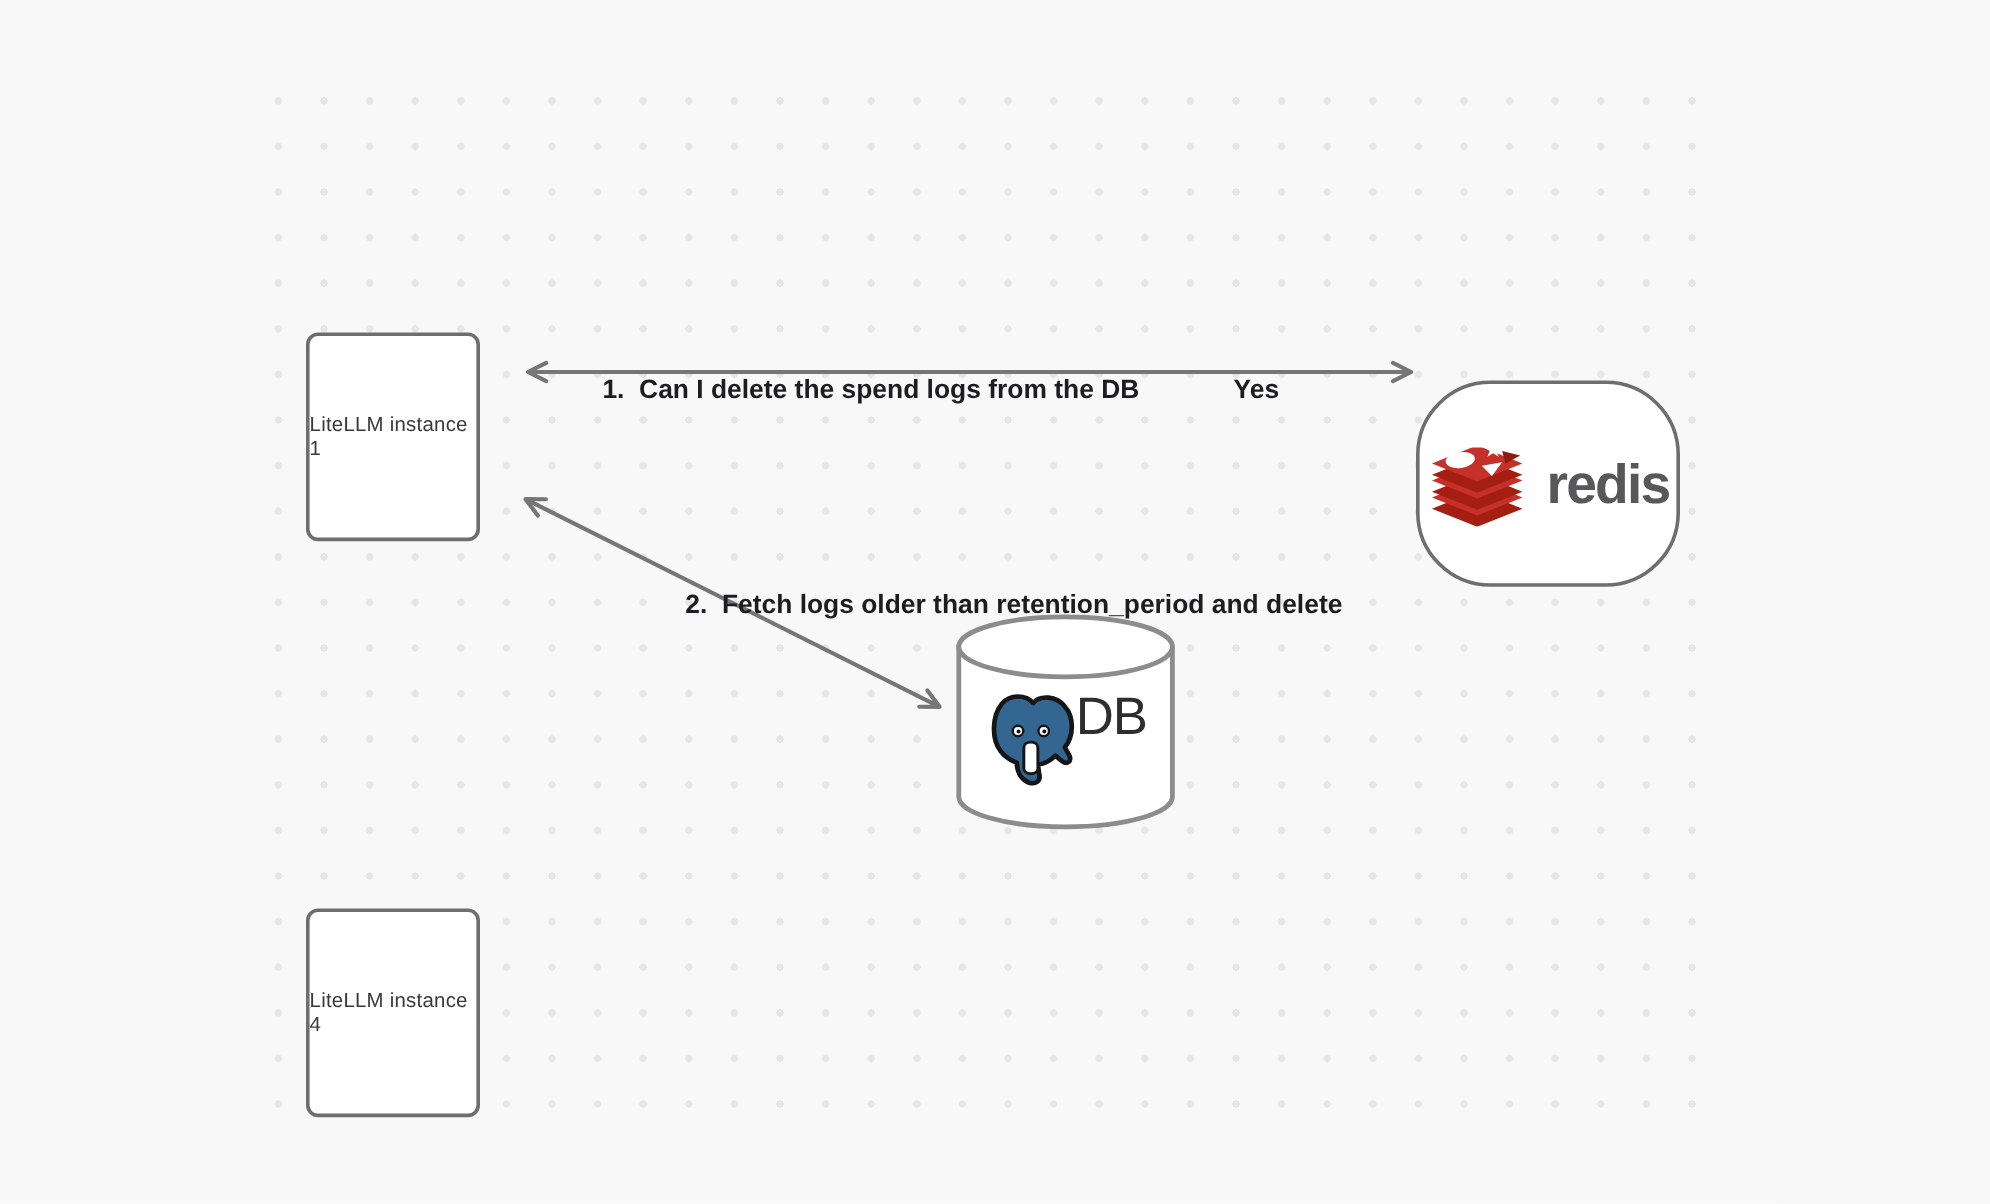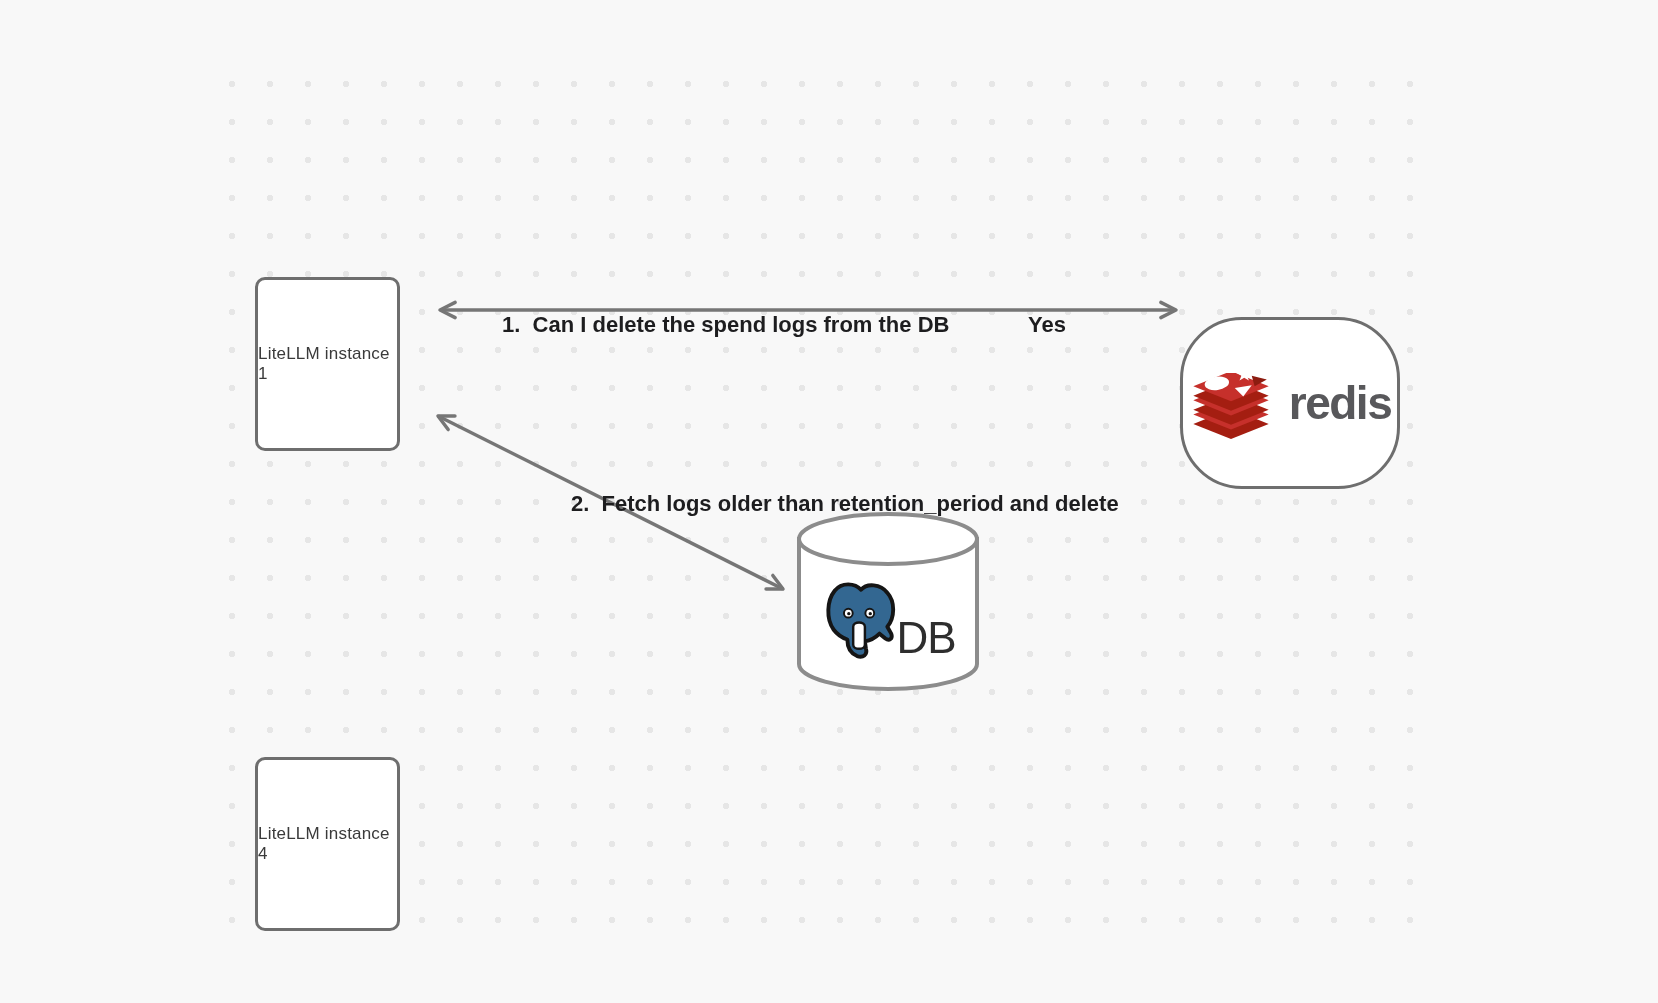--- a/index.html
+++ b/index.html
@@ -29,21 +29,21 @@
   .overlay{position:absolute;left:0;top:0;width:1658px;height:1003px;}
   .edge-label{
     position:absolute;font-weight:bold;font-size:22px;color:#1d1d1f;
     white-space:pre;line-height:26px;margin-top:28px;
   }
   #label1{left:502px;top:284px;}
   #label-yes{left:1028px;top:284px;}
   #label2{left:571px;top:463px;text-align:right;}
   .db-content{
     position:absolute;left:801px;top:576px;width:176px;height:84px;
-    display:flex;align-items:flex-end;justify-content:center;gap:0;
+    display:flex;align-items:flex-start;justify-content:center;gap:0;
   }
   .db-label{font-size:44px;color:#2e2e2e;line-height:1;margin-left:-4px;letter-spacing:-1px;}
   .cyl{position:absolute;left:795px;top:510px;}
   .redis-logo{margin-top:6px;}
 </style>
 </head>
 <body>
 
 <div class="canvas">
 

